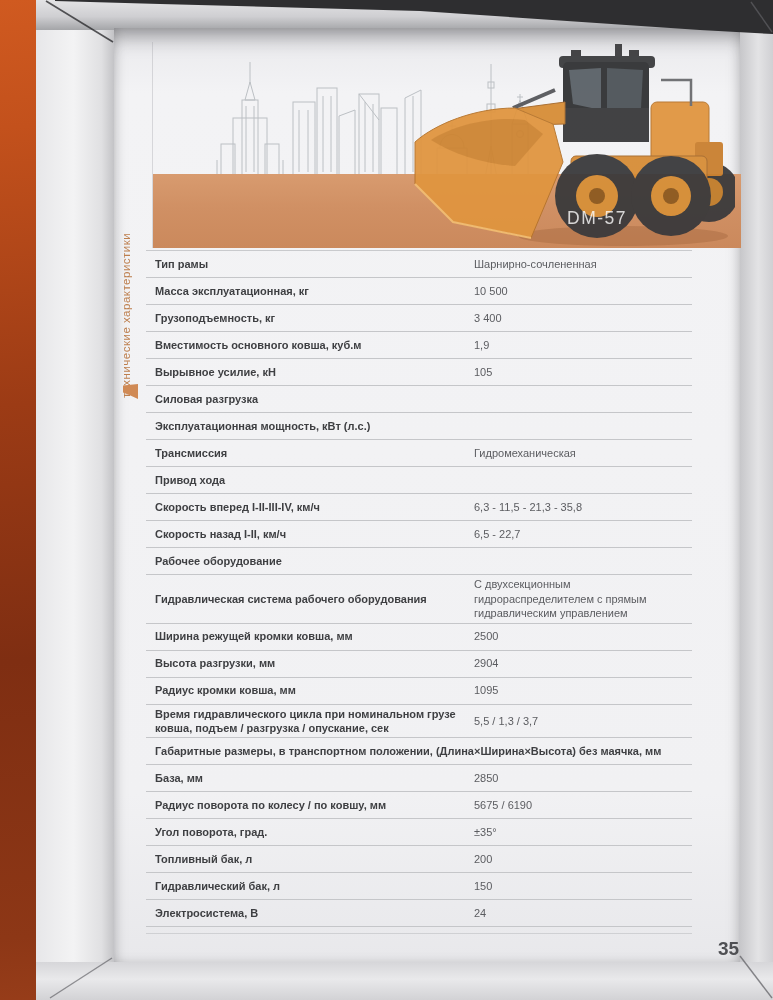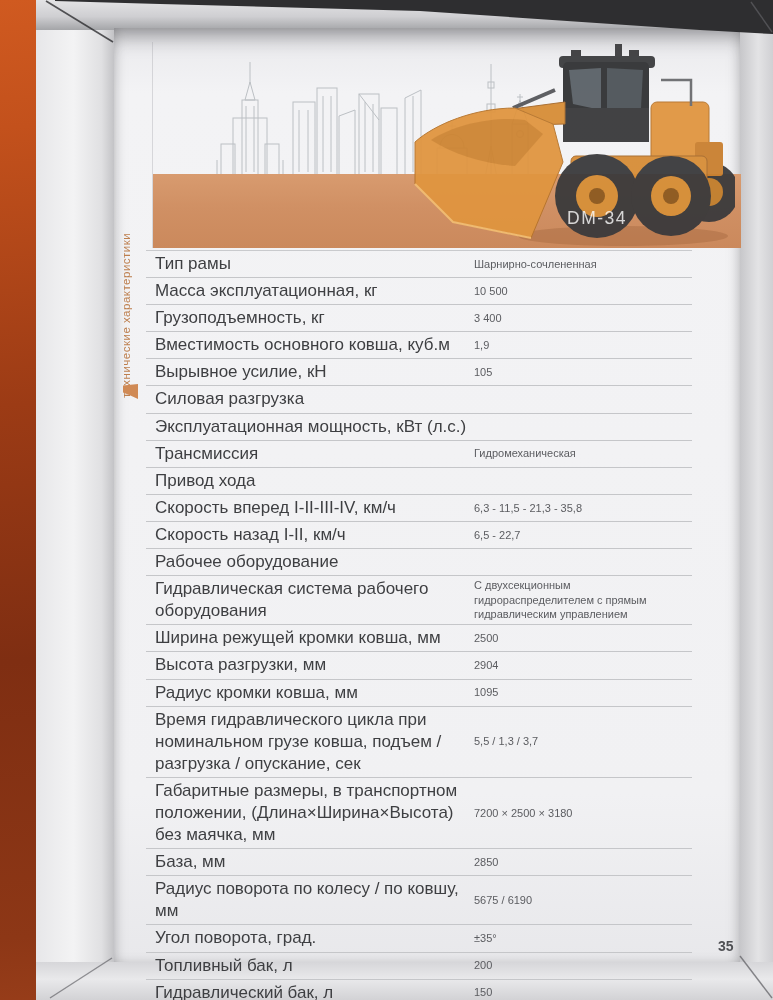--- a/index.html
+++ b/index.html
@@ -57,23 +57,23 @@
     position:absolute;left:414px;top:166px;
     font-size:17.5px;letter-spacing:1.5px;color:rgba(252,252,252,.80);
   }
   
   .spec-table{
     position:absolute;left:32px;top:222px;width:546px;
     border-top:1px solid #c9cacd;
   }
   .spec-table::after{content:"";display:block;height:6px;border-bottom:1px solid #cfd0d3;}
   .spec-row{display:flex;align-items:center;border-bottom:1px solid #c5c6c9;min-height:22px;padding:2px 0;}
-  .spec-row .lab{flex:1;font-weight:normal;color:#3e3f42;font-size:17px;line-height:1.3;padding-left:9px;padding-right:6px;}
+  .spec-row .lab{flex:1;font-weight:bold;color:#3e3f42;font-size:11px;line-height:1.3;padding-left:9px;padding-right:6px;}
   .spec-row .val{width:218px;text-align:left;color:#5b5c60;font-size:11px;line-height:1.32;}
-  .page-number{position:absolute;left:604px;top:910px;font-size:14px;font-weight:bold;color:#4f5054;}
+  .page-number{position:absolute;left:604px;top:910px;font-size:19px;font-weight:bold;color:#4f5054;}
   .overlay{position:absolute;inset:0;pointer-events:none;}
 </style>
 </head>
 <body>
 
 <div class="scene">
   <div class="wall"></div>
   <div class="frame-left"></div>
   <div class="frame-right"></div>
   <div class="frame-top"></div>
@@ -165,21 +165,21 @@
         <circle cx="184" cy="152" r="8" fill="#8c5a20"></circle>
         <circle cx="258" cy="152" r="40" fill="#39393b"></circle>
         <circle cx="258" cy="152" r="20" fill="#d79039"></circle>
         <circle cx="258" cy="152" r="8" fill="#8c5a20"></circle>
 
         <path d="M2,98 C22,80 62,64 102,64 L140,80 L150,118 L118,194 L40,178 L2,140 Z" fill="#e0953f" stroke="#b5732a"></path>
         <path d="M18,96 C42,80 82,72 112,76 L130,90 L102,122 C70,120 40,110 18,96 Z" fill="#c77f2e" opacity="0.75"></path>
         <path d="M2,140 L40,178 L118,194" fill="none" stroke="#f2bd72" stroke-width="2"></path>
       </svg>
 
-      <div class="model">DM-34</div>
+      <div class="model">DM-57</div>
     </div>
 
     <div class="spec-table" id="specTable">
         <div class="spec-row">
           <div class="lab">Тип рамы</div>
           <div class="val">Шарнирно-сочлененная</div>
         </div>
         <div class="spec-row">
           <div class="lab">Масса эксплуатационная, кг</div>
           <div class="val">10 500</div>
@@ -235,21 +235,20 @@
         <div class="spec-row">
           <div class="lab">Радиус кромки ковша, мм</div>
           <div class="val">1095</div>
         </div>
         <div class="spec-row">
           <div class="lab">Время гидравлического цикла при номинальном грузе ковша, подъем / разгрузка / опускание, сек</div>
           <div class="val">5,5 / 1,3 / 3,7</div>
         </div>
         <div class="spec-row">
           <div class="lab">Габаритные размеры, в транспортном положении, (Длина×Ширина×Высота) без маячка, мм</div>
-          <div class="val">7200 × 2500 × 3180</div>
         </div>
         <div class="spec-row">
           <div class="lab">База, мм</div>
           <div class="val">2850</div>
         </div>
         <div class="spec-row">
           <div class="lab">Радиус поворота по колесу / по ковшу, мм</div>
           <div class="val">5675 / 6190</div>
         </div>
         <div class="spec-row">

